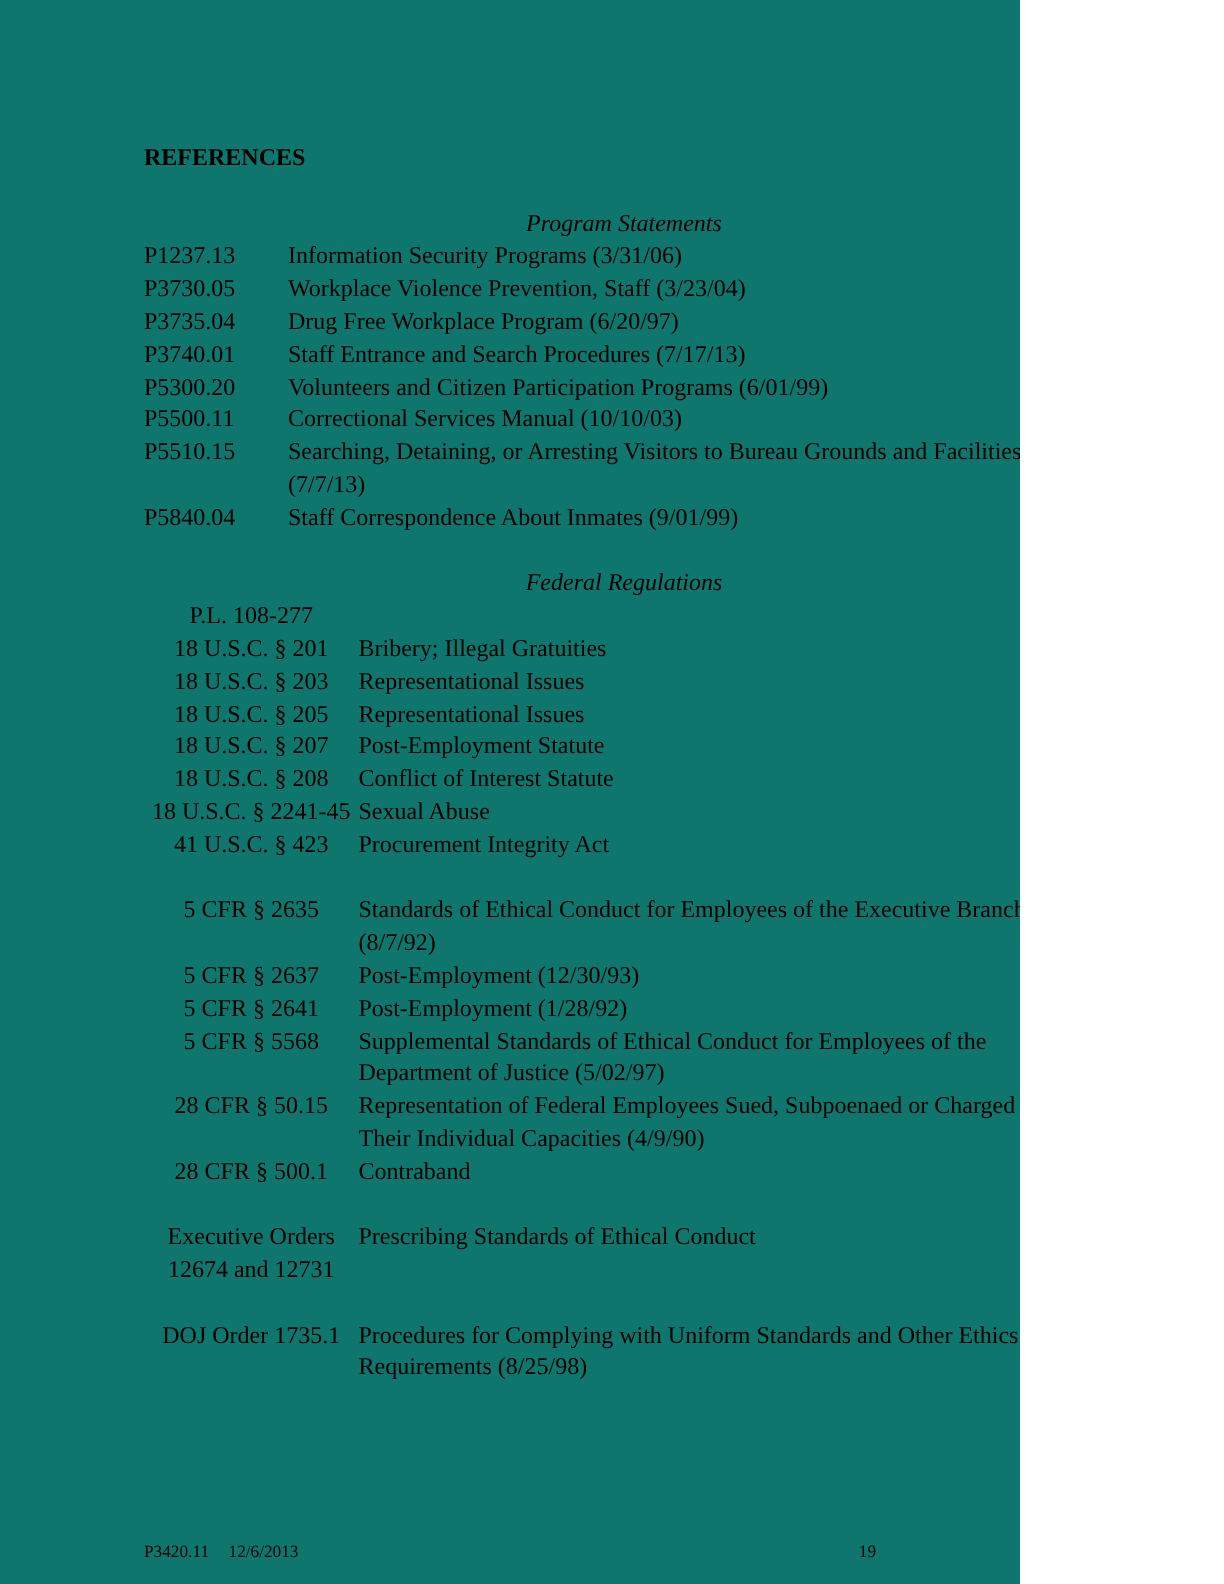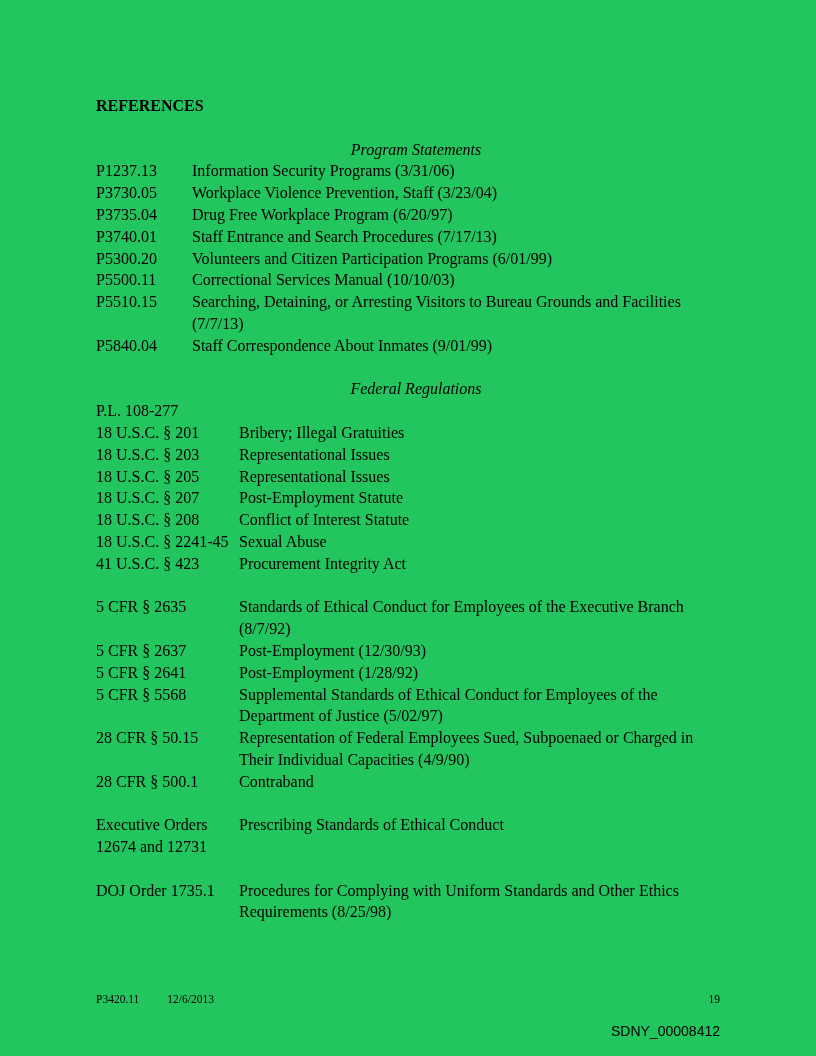--- a/index.html
+++ b/index.html
@@ -1,20 +1,20 @@
 <!DOCTYPE html>
 <html><head>
 <meta charset="utf-8">
 <style>
   html, body { margin: 0; padding: 0; background: #ffffff; }
   .page {
     position: relative;
-    width: 816px;
+    width: 680px;
     height: 1056px;
-    background: #22c55e;
+    background: #0f766e;
     color: #000000;
     font-family: "Liberation Serif", serif;
     font-size: 16px;
     line-height: 21.8px;
     overflow: hidden;
   }
   .content {
     position: absolute;
     left: 96px;
     top: 95px;
@@ -24,39 +24,39 @@
     font-weight: bold;
   }
   .section { margin-top: 21.8px; }
   .section-title { font-style: italic; text-align: center; }
   .group + .group { margin-top: 21.8px; }
   .row { display: flex; align-items: flex-start; }
   .row .label {
     flex: 0 0 96px;
     white-space: pre;
   }
-  .row .label.wide { flex-basis: 143px; }
+  .row .label.wide { flex-basis: 143px; text-align: center; }
   .row .desc {
     flex: 1 1 auto;
     white-space: pre;
   }
   .footer {
     position: absolute;
     left: 96px;
     right: 96px;
     top: 993px;
     font-size: 11.5px;
     line-height: 13px;
   }
   .footer-line1 {
     display: flex;
     justify-content: space-between;
     align-items: baseline;
   }
-  .footer-left { display: flex; gap: 28px; }
+  .footer-left { display: flex; gap: 13px; margin-top: 36px; }
   .footer-line2 {
     text-align: right;
     font-family: "Liberation Sans", sans-serif;
     font-size: 14px;
     margin-top: 19px;
   }
 </style>
 </head>
 <body>
 

